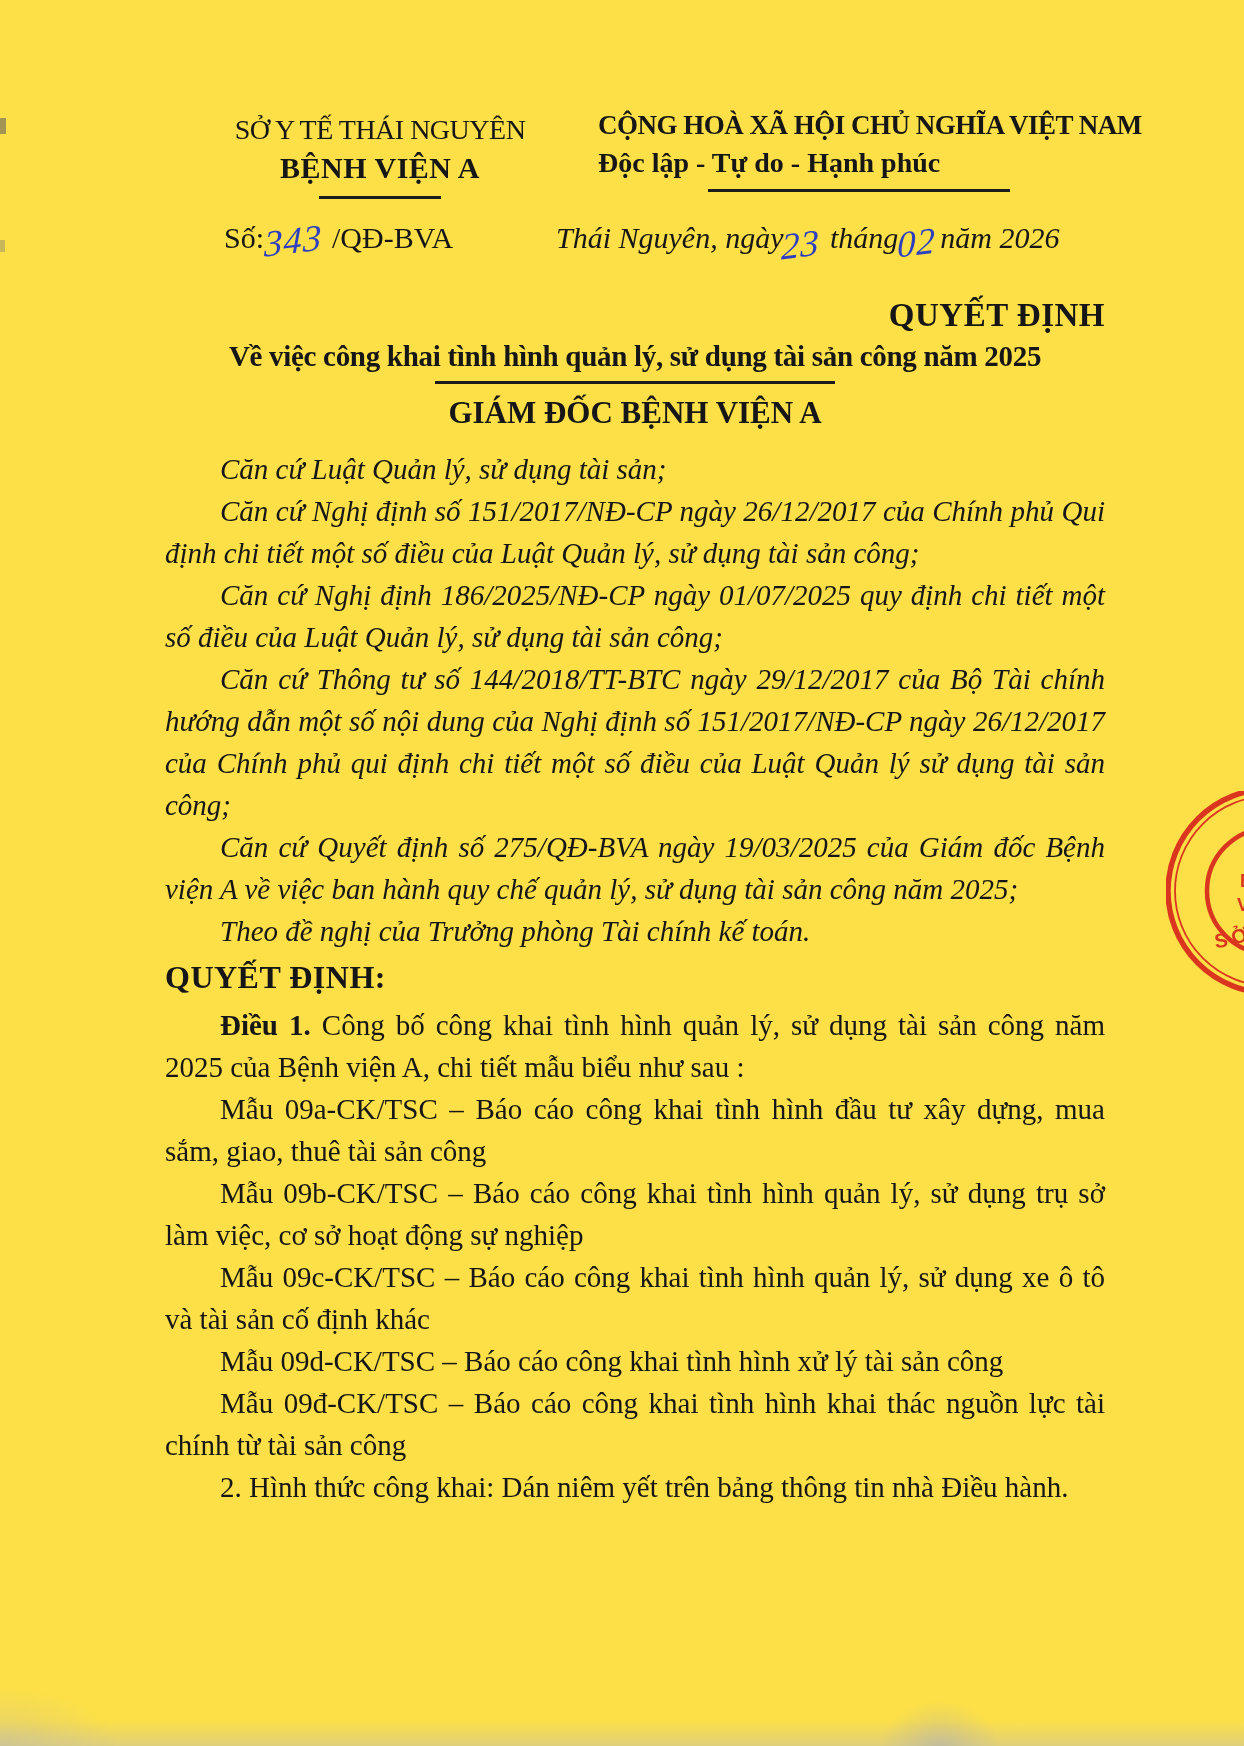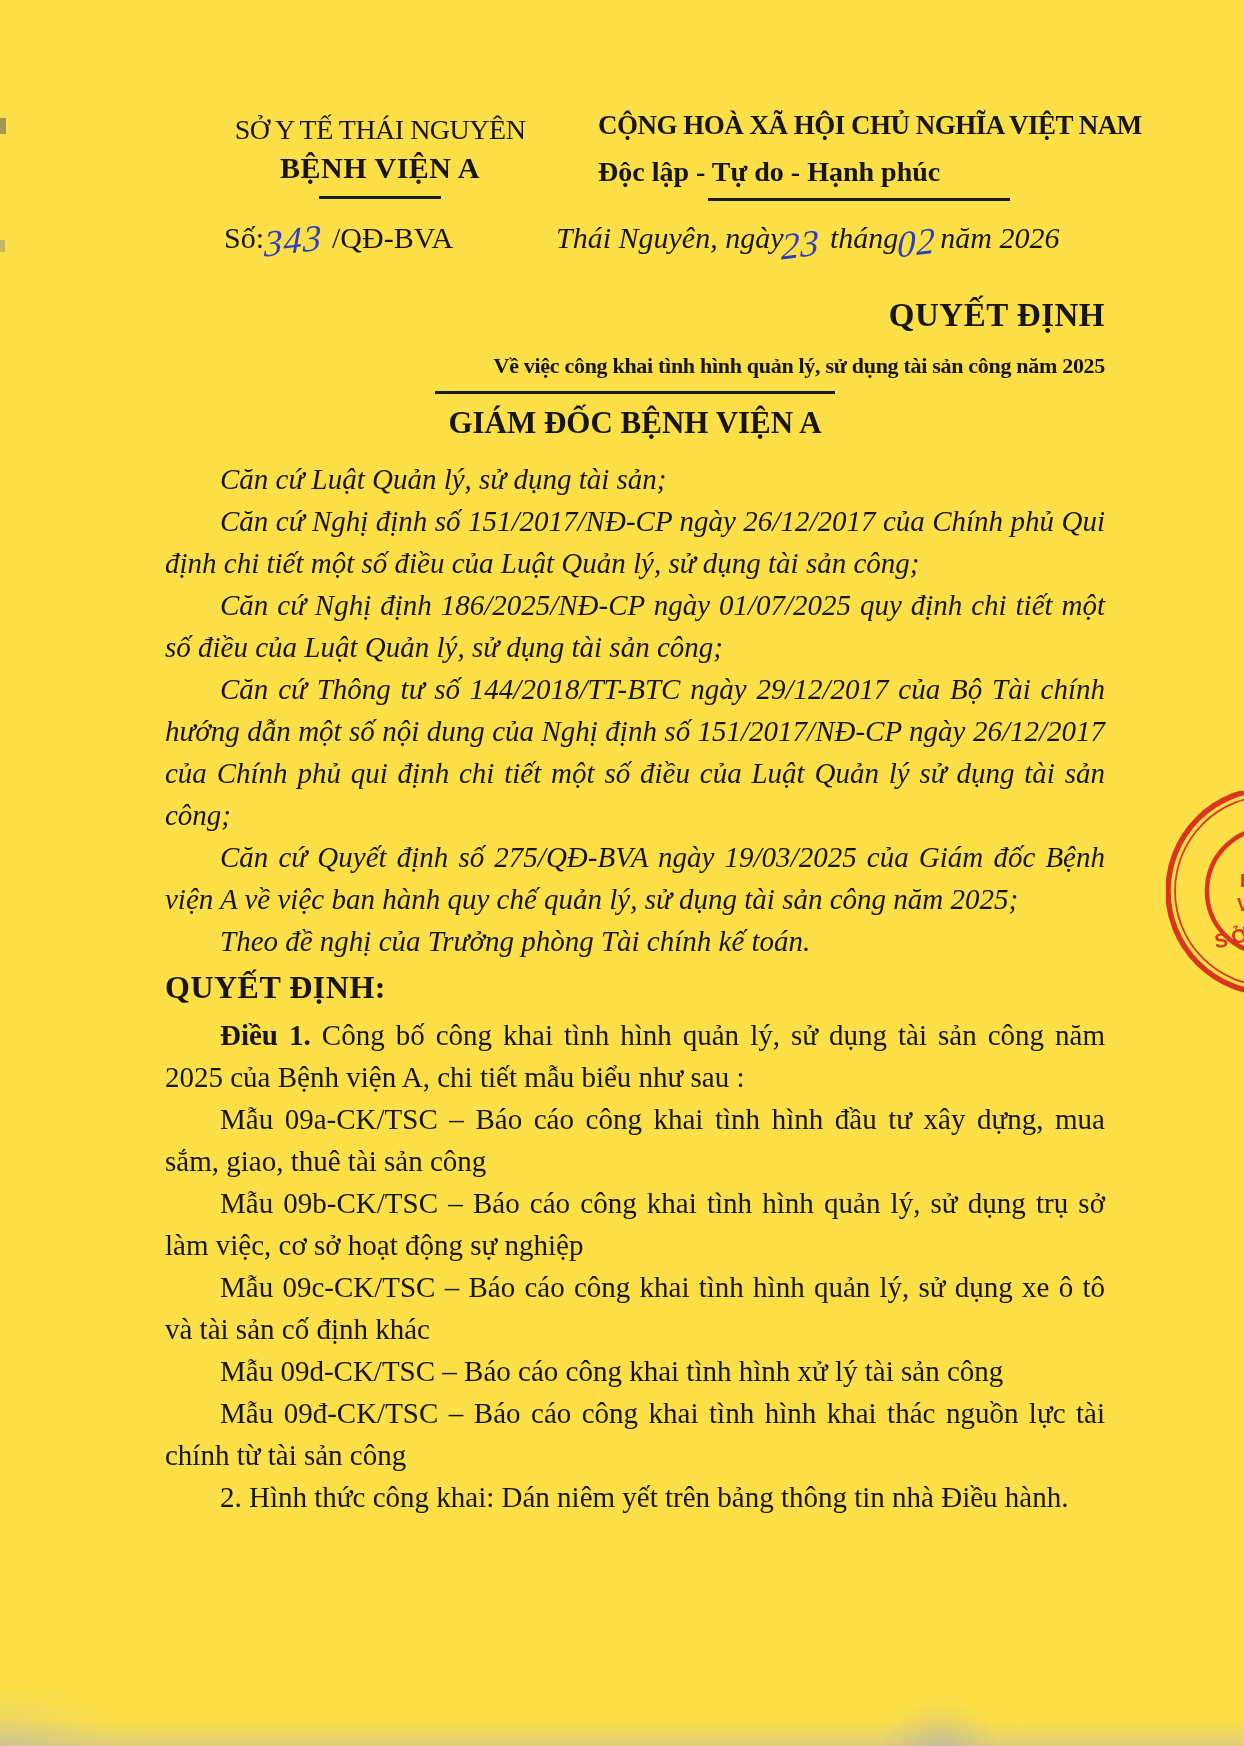--- a/index.html
+++ b/index.html
@@ -18,21 +18,21 @@
     text-align:center;line-height:1.25;
   }
   .org-line1{font-size:28px;letter-spacing:-0.5px;white-space:nowrap;}
   .org-line2{font-size:30px;font-weight:bold;letter-spacing:0.5px;margin-top:2px;}
   .org-underline{width:122px;height:3px;background:#1c1c1c;margin:9px auto 0;}
   .nat-block{
     position:absolute;left:598px;top:108px;width:522px;
     text-align:left;line-height:1.3;
   }
   .nat-line1{font-size:27px;font-weight:bold;letter-spacing:-0.5px;white-space:nowrap;}
-  .nat-line2{font-size:28px;font-weight:bold;margin-top:11px;}
+  .nat-line2{font-size:28px;font-weight:bold;margin-top:2px;}
   .nat-underline{width:302px;height:3px;background:#1c1c1c;margin:8px auto 0;}
   .doc-number{
     position:absolute;left:224px;top:214px;
     font-size:30px;white-space:nowrap;
   }
   .date-line{
     position:absolute;left:556px;top:214px;width:480px;
     font-size:30px;font-style:italic;text-align:center;white-space:nowrap;
   }
   .hw{
@@ -50,22 +50,22 @@
   
   .content{
     position:absolute;left:165px;top:283px;width:940px;
     padding-top:12px;
   }
   .doc-title{
     text-align:right;font-size:33px;font-weight:bold;
     letter-spacing:0.5px;line-height:40px;
   }
   .doc-subject{
-    text-align:right;font-size:22px;font-weight:bold;
-    letter-spacing:-0.3px;line-height:42px;margin-top:10px;
+    text-align:center;font-size:29px;font-weight:bold;
+    letter-spacing:-0.3px;line-height:42px;
   }
   .subject-underline{width:400px;height:3px;background:#1c1c1c;margin:4px auto 8px;}
   .issuer{
     text-align:center;font-size:31px;font-weight:bold;
     line-height:42px;margin:6px 0 14px;
   }
   p.pre, p.bodyp{
     margin:0;
     font-size:29px;
     line-height:42px;

